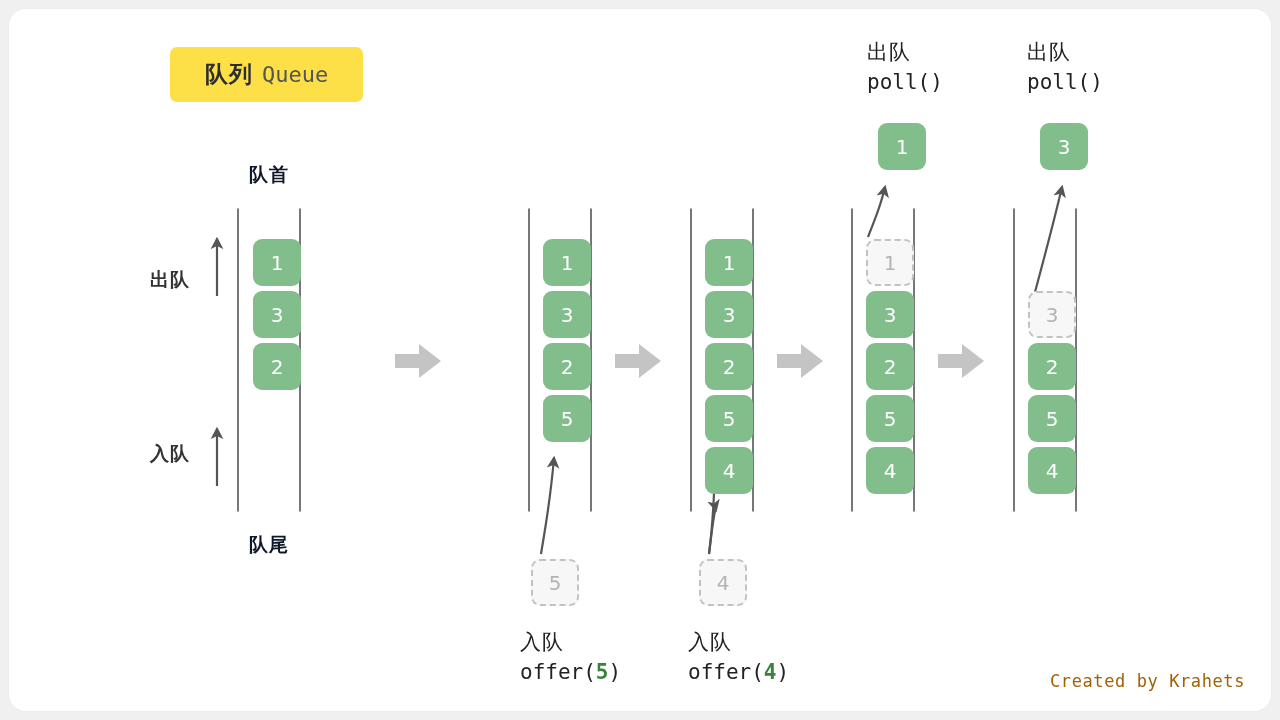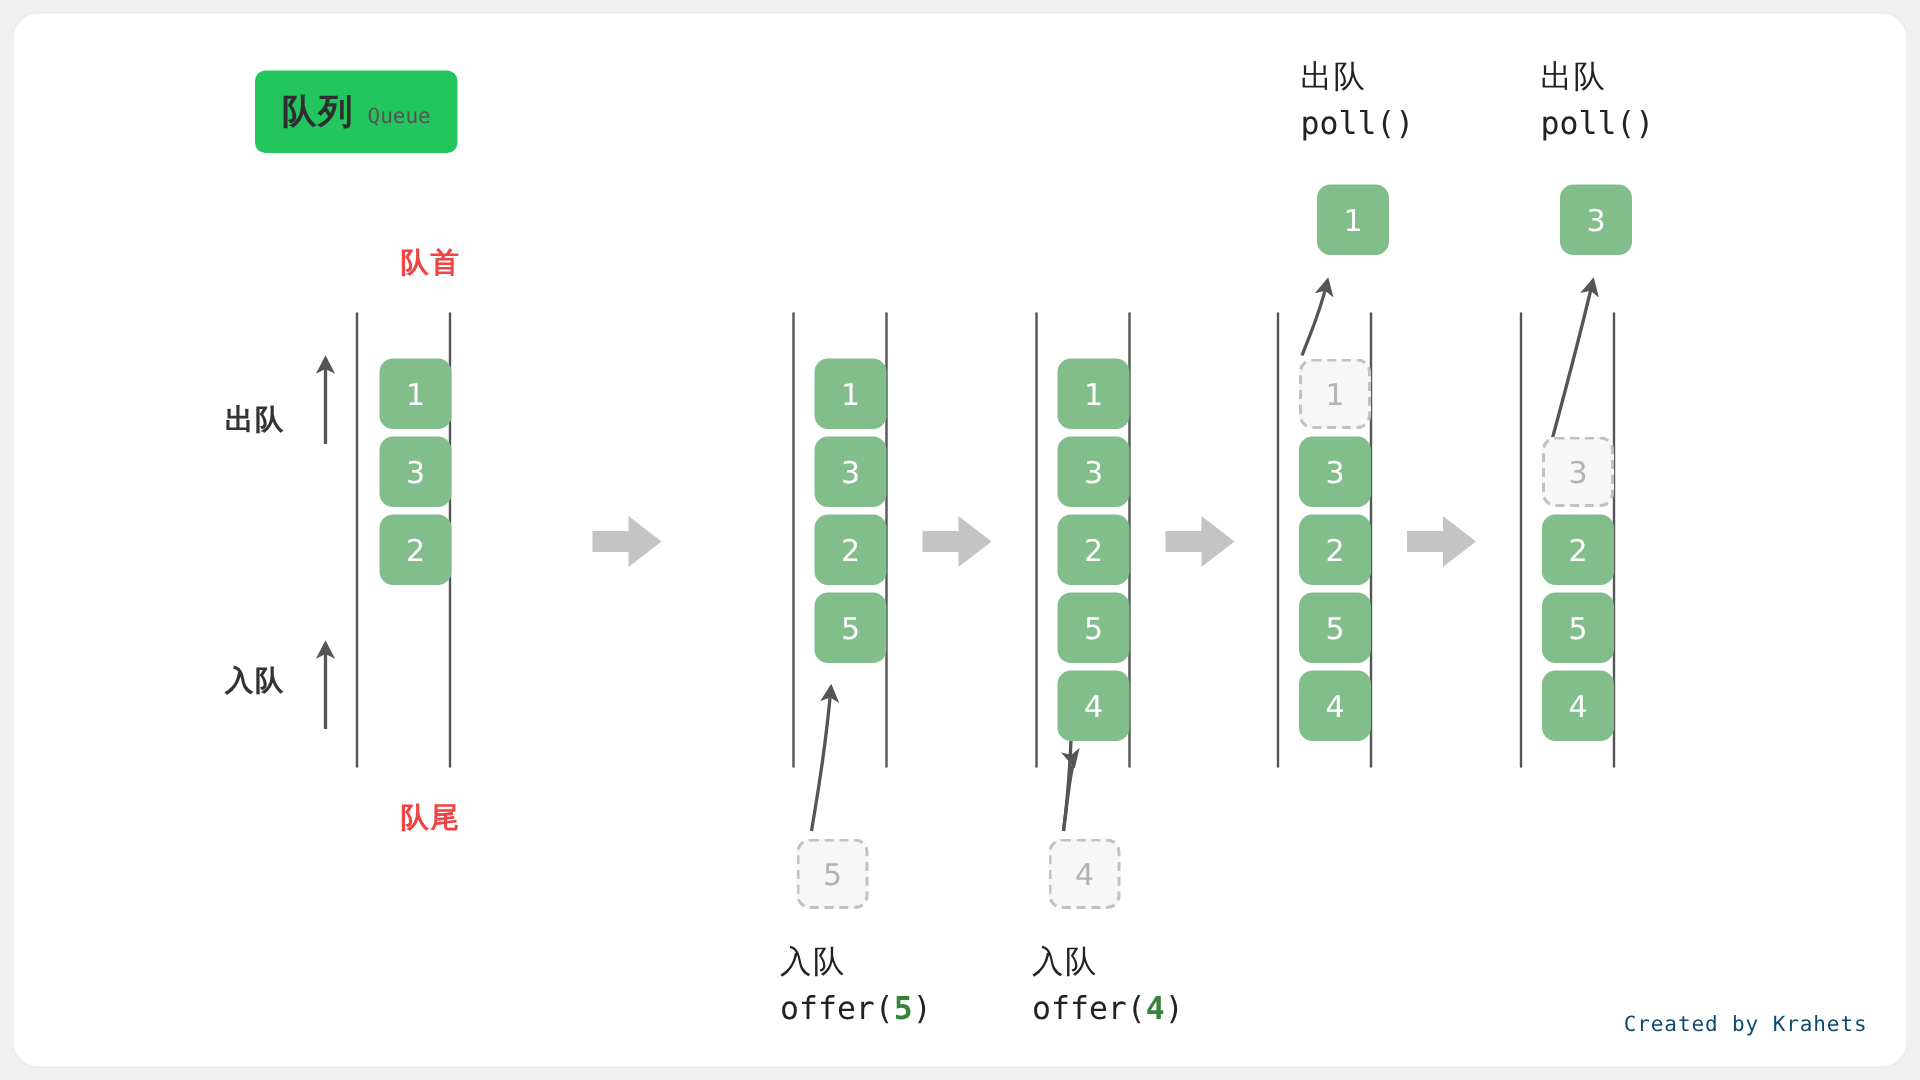--- a/index.html
+++ b/index.html
@@ -39,51 +39,51 @@
     width: 1264px;
     height: 704px;
     pointer-events: none;
   }
 
   
   .title-badge {
     position: absolute;
     left: 161px;
     top: 38px;
-    padding: 12px 18px;
-    background: #22c55e;
+    padding: 12px 35px;
+    background: #fde047;
     border-radius: 7px;
     display: flex;
     align-items: baseline;
     gap: 9px;
     white-space: nowrap;
   }
   .title-cn {
     font-size: 23px;
     font-weight: bold;
     color: #2e2e2e;
     letter-spacing: 1px;
   }
   .title-en {
     font-family: "DejaVu Sans Mono", monospace;
-    font-size: 14px;
+    font-size: 22px;
     color: #555555;
   }
 
   
   .abs {
     position: absolute;
     white-space: nowrap;
   }
   .head-label {
     font-size: 19px;
     font-weight: bold;
-    color: #ef4444;
-    letter-spacing: 1px;
-    text-align: right;
+    color: #0f172a;
+    letter-spacing: 1px;
+    text-align: center;
   }
   .side-label {
     font-size: 19px;
     font-weight: bold;
     color: #333333;
     letter-spacing: 1px;
   }
 
   
   .op-caption {
@@ -128,22 +128,22 @@
     border: 2px dashed #c2c2c2;
     color: #b4b4b4;
   }
 
   
   .watermark {
     position: absolute;
     right: 26px;
     bottom: 20px;
     font-family: "DejaVu Sans Mono", monospace;
-    font-size: 14px;
-    color: #0c4a6e;
+    font-size: 17px;
+    color: #a16207;
     letter-spacing: 0.6px;
   }
 </style>
 </head>
 <body>
 
 <div id="canvas">
   <div class="card">
 
     <svg class="layer" viewBox="0 0 1264 704">

